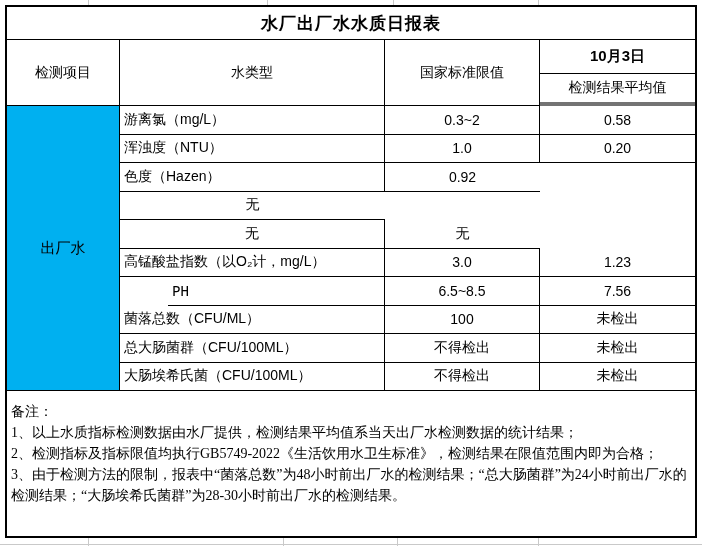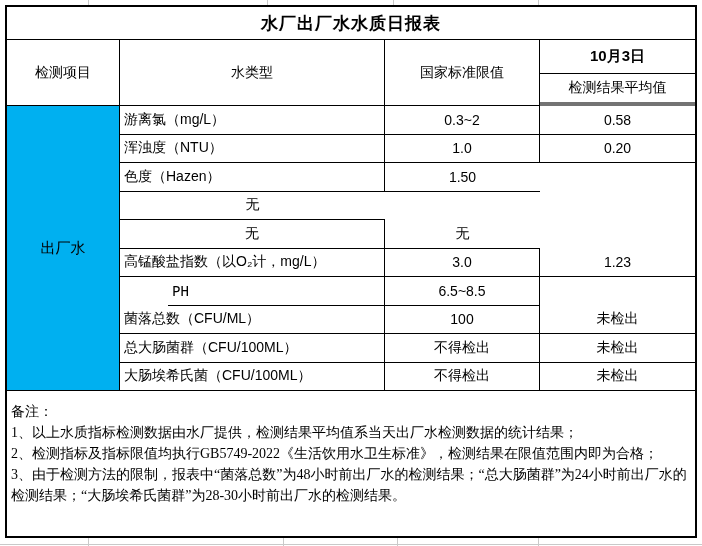--- a/index.html
+++ b/index.html
@@ -112,33 +112,34 @@
 
     <div class="cell item" style="grid-row:1">游离氯（mg/L）</div>
     <div class="cell center" style="grid-row:1">0.3~2</div>
     <div class="cell center last" style="grid-row:1">0.58</div>
 
     <div class="cell item" style="grid-row:2">浑浊度（NTU）</div>
     <div class="cell center" style="grid-row:2">1.0</div>
     <div class="cell center last" style="grid-row:2">0.20</div>
 
     <div class="cell item" style="grid-row:3">色度（Hazen）</div>
-    <div class="cell center last" style="grid-row:3">1.50</div>
+    <div class="cell center last" style="grid-row:3">0.92</div>
 
     <div class="cell center last" style="grid-row:4">无</div>
 
     <div class="cell center" style="grid-row:5">无</div>
     <div class="cell center last" style="grid-row:5">无</div>
 
     <div class="cell item" style="grid-row:6">高锰酸盐指数（以O₂计，mg/L）</div>
     <div class="cell center" style="grid-row:6">3.0</div>
     <div class="cell center last" style="grid-row:6">1.23</div>
 
     <div class="cell item mono" style="grid-row:7">PH</div>
     <div class="cell center" style="grid-row:7">6.5~8.5</div>
+    <div class="cell center last" style="grid-row:7">7.56</div>
 
     <div class="cell item" style="grid-row:8">菌落总数（CFU/ML）</div>
     <div class="cell center" style="grid-row:8">100</div>
     <div class="cell center last" style="grid-row:8">未检出</div>
 
     <div class="cell item" style="grid-row:9">总大肠菌群（CFU/100ML）</div>
     <div class="cell center" style="grid-row:9">不得检出</div>
     <div class="cell center last" style="grid-row:9">未检出</div>
 
     <div class="cell item" style="grid-row:10">大肠埃希氏菌（CFU/100ML）</div>

